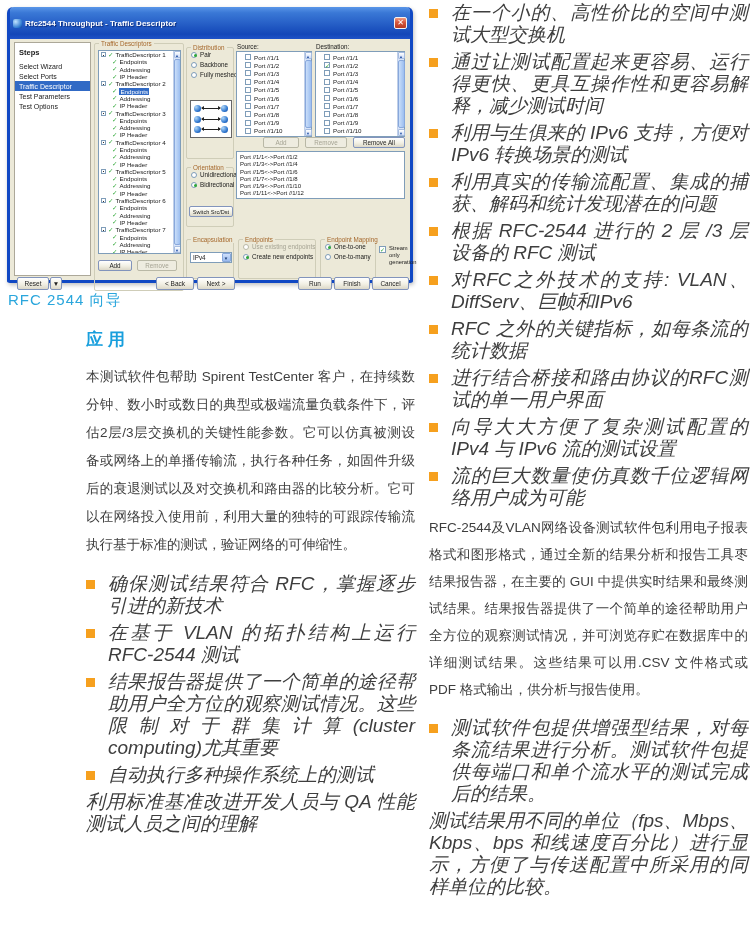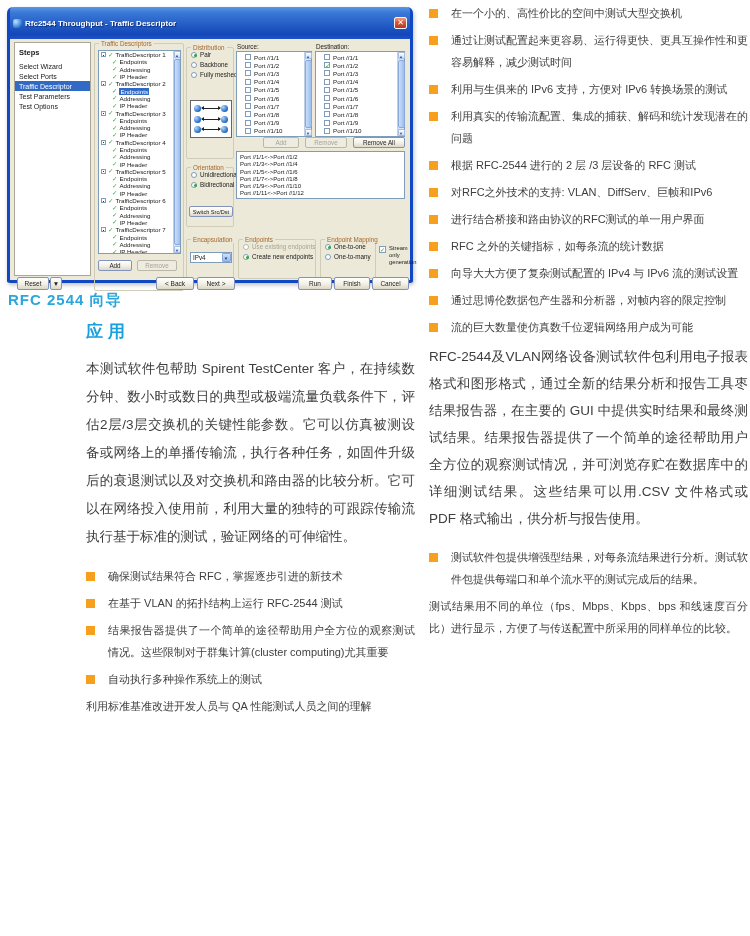--- a/index.html
+++ b/index.html
@@ -120,33 +120,33 @@
   .dlg-footer .xp-btn { position:absolute; height:13px; font-size:6.5px; }
   .b-reset { left:7px; width:32px; }
   .b-resetdrop { left:40px; width:12px; padding:0; font-size:4.5px; }
   .b-back { left:146px; width:38px; }
   .b-next { left:187px; width:38px; }
   .b-run { left:288px; width:34px; }
   .b-finish { left:324px; width:36px; }
   .b-cancel { left:362px; width:37px; }
 
   
-  .caption { position:absolute; left:8px; top:291px; font-size:15px; font-weight:bold;
+  .caption { position:absolute; left:8px; top:291px; font-size:15px; font-weight:normal;
              color:var(--caption); letter-spacing:1px; }
   .col { position:absolute; color:var(--body_text); }
   .col-left { left:86px; top:320px; width:329px; }
   .col-right { left:429px; top:2px; width:319px; }
   h2.sec { font-size:17px; font-weight:bold; color:var(--heading); letter-spacing:5px;
            margin:14px 0 12px; }
   .col-right h2.sec { margin-top:16px; }
   .para { font-size:13.5px; line-height:28px; text-align:justify; margin-bottom:14px; }
   ul.blist { list-style:none; }
   ul.blist li { display:flex; margin-bottom:5px; }
   .sq { width:9px; height:9px; background:var(--bullet); margin:7px 13px 0 0; flex:none; }
-  .btext { flex:1; font-size:11px; line-height:22px; text-align:justify; }
+  .btext { flex:1; font-size:19px; line-height:22px; text-align:justify;font-style:italic; }
 </style>
 </head>
 <body>
 
 <div class="page">
 
   <div class="dialog">
     <div class="titlebar">
       <span class="app-ico"></span>
       <span class="titletext">Rfc2544 Throughput - Traffic Descriptor</span>
@@ -622,21 +622,21 @@
         <span class="xp-btn b-cancel">Cancel</span>
       </div>
 
     </div>
   </div>
 
   <div class="caption">RFC 2544 向导</div>
 
   <div class="col col-left">
     <div>
-      <h2 class="sec" style="margin-top:0">应用</h2>
+      <h2 class="sec" style="margin-top:8px">应用</h2>
       <p class="para">本测试软件包帮助 Spirent TestCenter 客户，在持续数分钟、数小时或数日的典型或极端流量负载条件下，评估2层/3层交换机的关键性能参数。它可以仿真被测设备或网络上的单播传输流，执行各种任务，如固件升级后的衰退测试以及对交换机和路由器的比较分析。它可以在网络投入使用前，利用大量的独特的可跟踪传输流执行基于标准的测试，验证网络的可伸缩性。</p>
     </div>
     <div>
       <ul class="blist">
 
           <li>
             <span class="sq"></span>
             <span class="btext">确保测试结果符合 RFC，掌握逐步引进的新技术</span>
           </li>
 
@@ -696,37 +696,33 @@
             <span class="btext">根据 RFC-2544 进行的 2 层 /3 层设备的 RFC 测试</span>
           </li>
 
           <li>
             <span class="sq"></span>
             <span class="btext">对RFC之外技术的支持: VLAN、DiffServ、巨帧和IPv6</span>
           </li>
 
           <li>
             <span class="sq"></span>
+            <span class="btext">RFC 之外的关键指标，如每条流的统计数据</span>
+          </li>
+
+          <li>
+            <span class="sq"></span>
             <span class="btext">进行结合桥接和路由协议的RFC测试的单一用户界面</span>
           </li>
 
           <li>
             <span class="sq"></span>
-            <span class="btext">RFC 之外的关键指标，如每条流的统计数据</span>
-          </li>
-
-          <li>
-            <span class="sq"></span>
             <span class="btext">向导大大方便了复杂测试配置的 IPv4 与 IPv6 流的测试设置</span>
           </li>
 
-          <li>
-            <span class="sq"></span>
-            <span class="btext">通过思博伦数据包产生器和分析器，对帧内容的限定控制</span>
-          </li>
 
           <li>
             <span class="sq"></span>
             <span class="btext">流的巨大数量使仿真数千位逻辑网络用户成为可能</span>
           </li>
         </ul>
     </div>
     <div>
       <p class="para" style="line-height:27px">RFC-2544及VLAN网络设备测试软件包利用电子报表格式和图形格式，通过全新的结果分析和报告工具枣 结果报告器，在主要的 GUI 中提供实时结果和最终测试结果。结果报告器提供了一个简单的途径帮助用户全方位的观察测试情况，并可浏览存贮在数据库中的详细测试结果。这些结果可以用.CSV 文件格式或 PDF 格式输出，供分析与报告使用。</p>
       <ul class="blist">

